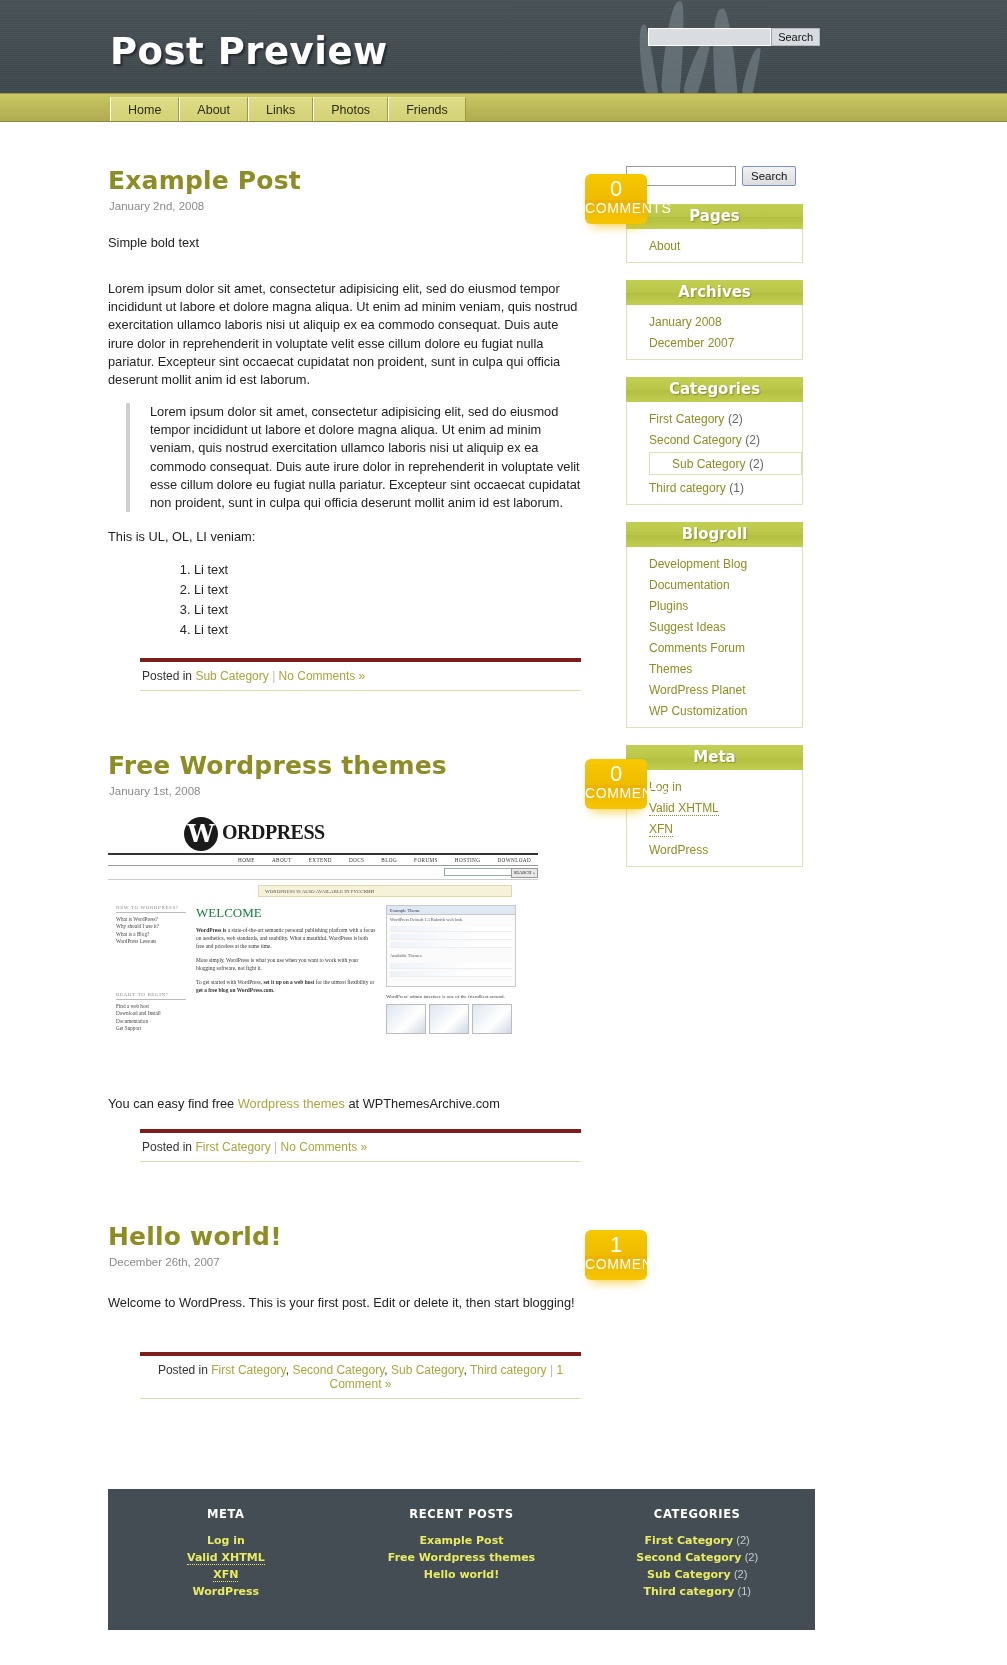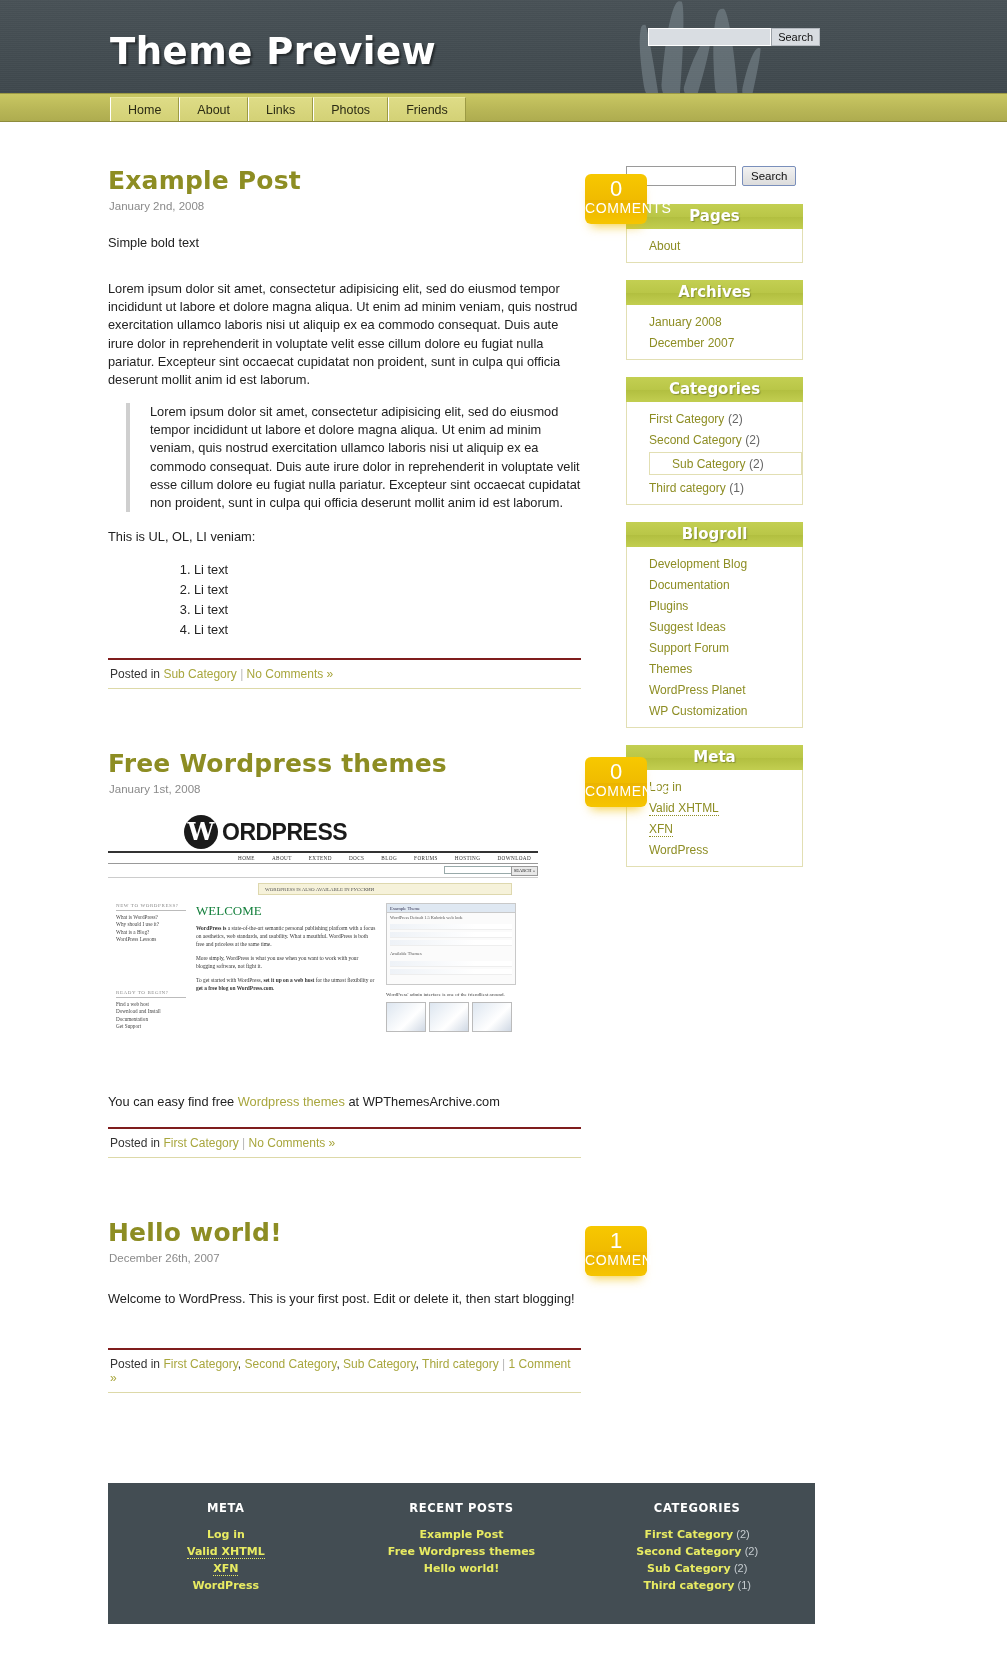--- a/index.html
+++ b/index.html
@@ -156,26 +156,27 @@
   .list-demo > li { margin-left: 48px; font-size: 12.8px; line-height: 1.55; }
   .list-demo ol { margin: 0; padding-left: 38px; }
   .list-demo ol > li { font-size: 12.8px; line-height: 1.55; }
   .ol-label { margin-left: 86px; font-size: 12.8px; line-height: 1.55; }
 
   .post-image { margin: 18px 0 16px 0; }
   .caption { font-size: 12.8px; margin: 0 0 14px 0; }
   .caption a { color: #a8a63d; text-decoration: none; }
 
   .post-meta {
-    border-top: 2px solid #7f1d1d;
+    border-top: 4px solid #7f1d1d;
     border-bottom: 1px solid #ddd9a8;
     padding: 7px 2px;
     font-size: 12px;
     color: #333;
     margin-top: 18px;
+    margin-left: 32px;
   }
   .post-meta a { color: #a8a63d; text-decoration: none; }
   .post-meta .sep { color: #b9b9b9; }
 
   
   .side-search { display: flex; margin-bottom: 18px; }
   .side-search input[type=text] {
     width: 110px;
     height: 20px;
     border: 1px solid #9a9a9a;
@@ -245,21 +246,21 @@
   .wp-logo-row { height: 40px; position: relative; border-bottom: 2px solid #333; }
   .wp-logo-mark {
     position: absolute; left: 76px; top: 2px;
     width: 34px; height: 34px; border-radius: 50%;
     background: #1a1a1a; color: #fff;
     font-family: "DejaVu Serif", serif; font-size: 24px;
     text-align: center; line-height: 34px; font-weight: bold;
   }
   .wp-logo-text {
     position: absolute; left: 114px; top: 6px;
-    font-family: Liberation Sans, sans-serif; font-size: 23px;
+    font-family: Liberation Serif, serif; font-size: 20px;
     font-weight: bold; color: #1a1a1a; letter-spacing: -.5px;
   }
   .wp-navbar {
     height: 11px; font-size: 5.2px; color: #333;
     display: flex; gap: 17px; padding-left: 130px; align-items: center;
     border-bottom: 1px solid #999; letter-spacing: .4px;
   }
   .wp-searchbar { height: 14px; border-bottom: 1px solid #ccc; position: relative; }
   .wp-searchbar .fld {
     position: absolute; right: 22px; top: 2px; width: 72px; height: 8px;
@@ -326,21 +327,21 @@
 <body>
 
 <div class="header">
   <div class="grass">
     <div class="blade b1"></div>
     <div class="blade b2"></div>
     <div class="blade b3"></div>
     <div class="blade b4"></div>
     <div class="blade b5"></div>
   </div>
-  <h1 class="site-title">Theme Preview</h1>
+  <h1 class="site-title">Post Preview</h1>
   <form class="header-search">
     <input class="sfield" type="text" placeholder="" style="">
     <button class="sbtn" type="button">Search</button>
   </form>
 </div>
 
 <nav class="nav">
   <a href="#">Home</a>
   <a href="#">About</a>
   <a href="#">Links</a>
@@ -484,21 +485,21 @@
         <h2 class="post-title">Hello world!</h2>
         <div class="post-date">December 26th, 2007</div>
         <div class="comment-badge">
           <div class="cnum">1</div>
           <span class="clabel">COMMENTS</span>
         </div>
       </div>
       <div class="post-body" style="margin-top:26px;">
         <p>Welcome to WordPress. This is your first post. Edit or delete it, then start blogging!</p>
       </div>
-      <div class="post-meta" style="margin-top:40px;">
+      <div class="post-meta" style="margin-top:40px;text-align:center;">
         <span>Posted in</span>
         <a href="#">First Category</a><span>,</span>
         <a href="#">Second Category</a><span>,</span>
         <a href="#">Sub Category</a><span>,</span>
         <a href="#">Third category</a>
         <span class="sep">|</span>
         <a href="#">1 Comment »</a>
       </div>
     </article>
 
@@ -554,21 +555,21 @@
       </ul>
     </section>
 
     <section class="widget">
       <h3 class="widget-title">Blogroll</h3>
       <ul class="widget-list">
         <li><a href="#">Development Blog</a></li>
         <li><a href="#">Documentation</a></li>
         <li><a href="#">Plugins</a></li>
         <li><a href="#">Suggest Ideas</a></li>
-        <li><a href="#">Support Forum</a></li>
+        <li><a href="#">Comments Forum</a></li>
         <li><a href="#">Themes</a></li>
         <li><a href="#">WordPress Planet</a></li>
         <li><a href="#">WP Customization</a></li>
       </ul>
     </section>
 
     <section class="widget">
       <h3 class="widget-title">Meta</h3>
       <ul class="widget-list">
         <li><a href="#">Log in</a></li>

